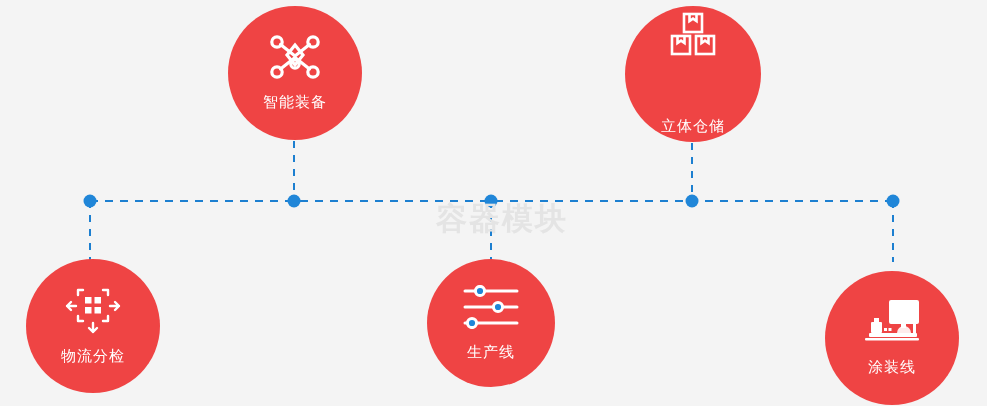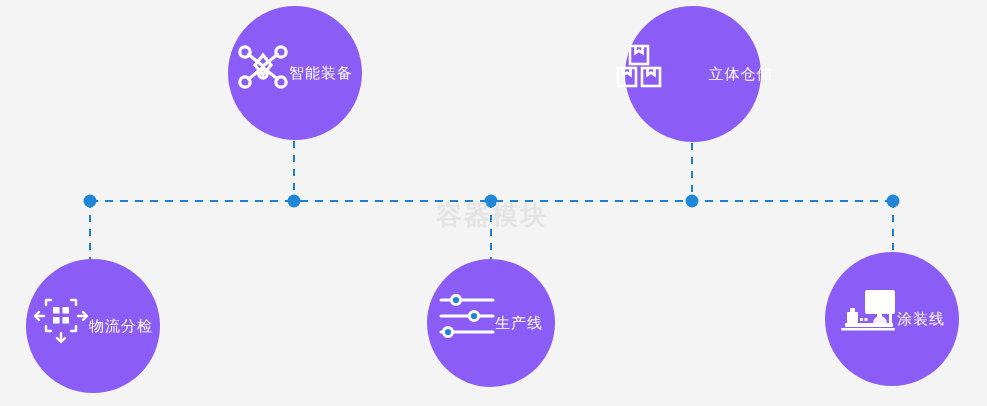--- a/index.html
+++ b/index.html
@@ -16,62 +16,62 @@
   #stage {
     position: relative;
     width: 987px;
     height: 406px;
     background: #f4f4f4;
   }
   .watermark {
     position: absolute;
     left: 436px;
     top: 198px;
-    font-size: 26px;
+    font-size: 31px;
     letter-spacing: 2px;
     color: #e4e4e4;
     font-weight: 600;
     user-select: none;
     white-space: nowrap;
   }
   
   .svg-layer {
     position: absolute;
     left: 0;
     top: 0;
     width: 987px;
     height: 406px;
   }
   
   .node {
     position: absolute;
     border-radius: 50%;
-    background: #8b5cf6;
+    background: #ef4444;
     display: flex;
-    flex-direction: row;
+    flex-direction: column;
     align-items: center;
     justify-content: center;
     box-sizing: border-box;
   }
   .node .glyph {
     display: block;
     line-height: 0;
   }
   .node .node-label {
     color: #ffffff;
     font-size: 15px;
     letter-spacing: 1px;
     white-space: nowrap;
   }
   
   #node-intelligent-equipment { left: 228px; top: 6px;   width: 134px; height: 134px; }
   #node-stereo-warehouse      { left: 625px; top: 6px;   width: 136px; height: 136px; gap: 45px; }
   #node-logistics-sorting     { left: 26px;  top: 259px; width: 134px; height: 134px; }
   #node-production-line       { left: 427px; top: 259px; width: 128px; height: 128px; }
-  #node-coating-line          { left: 825px; top: 252px; width: 134px; height: 134px; }
+  #node-coating-line          { left: 825px; top: 271px; width: 134px; height: 134px; }
 
   #node-intelligent-equipment .glyph { margin-bottom: 13px; }
   #node-stereo-warehouse .glyph      { margin-bottom: 14px; }
   #node-logistics-sorting .glyph     { margin-bottom: 13px; }
   #node-production-line .glyph       { margin-bottom: 14px; }
   #node-coating-line .glyph          { margin-bottom: 16px; }
 </style>
 </head>
 <body>
 

